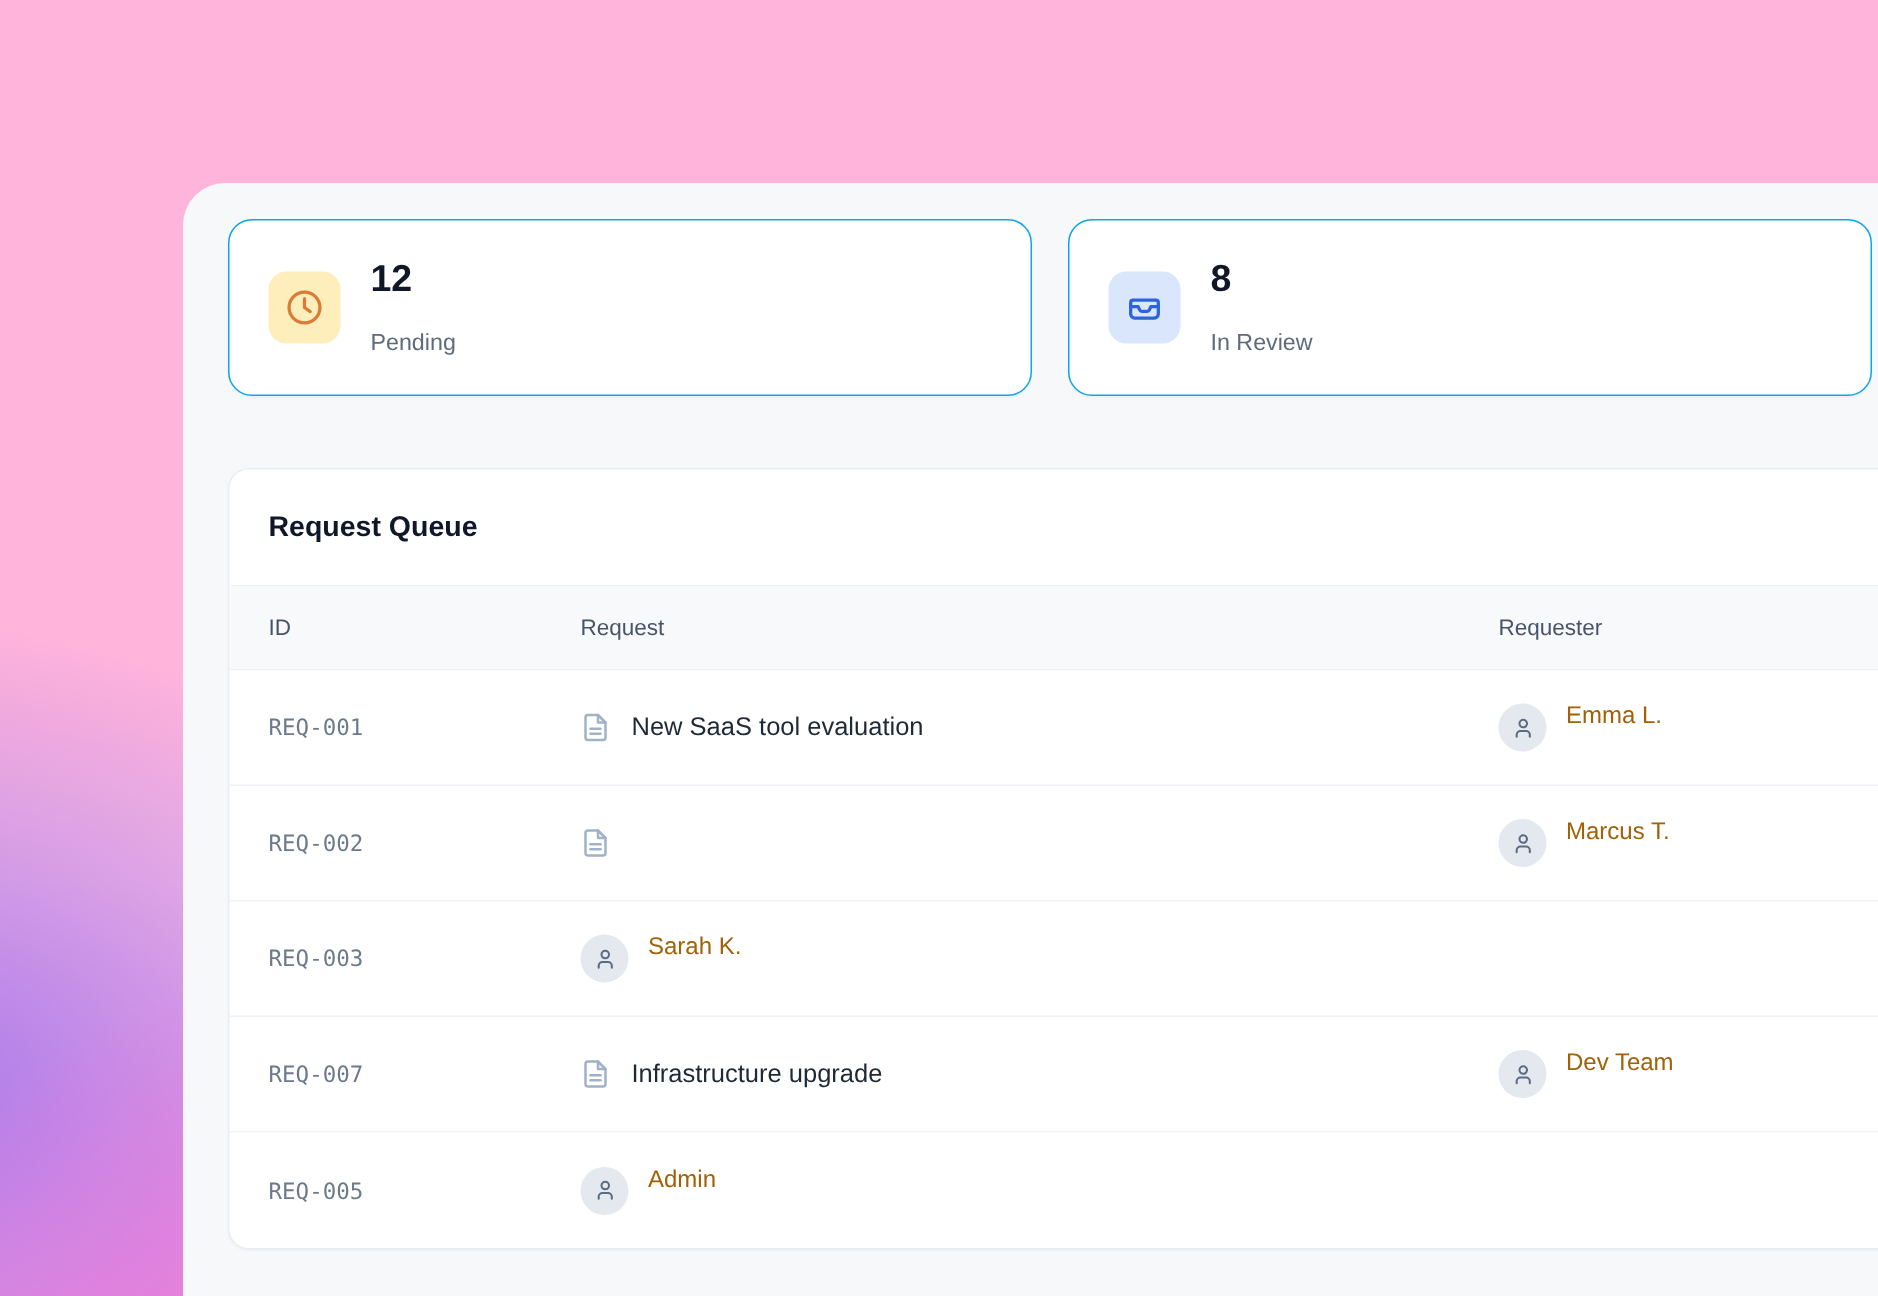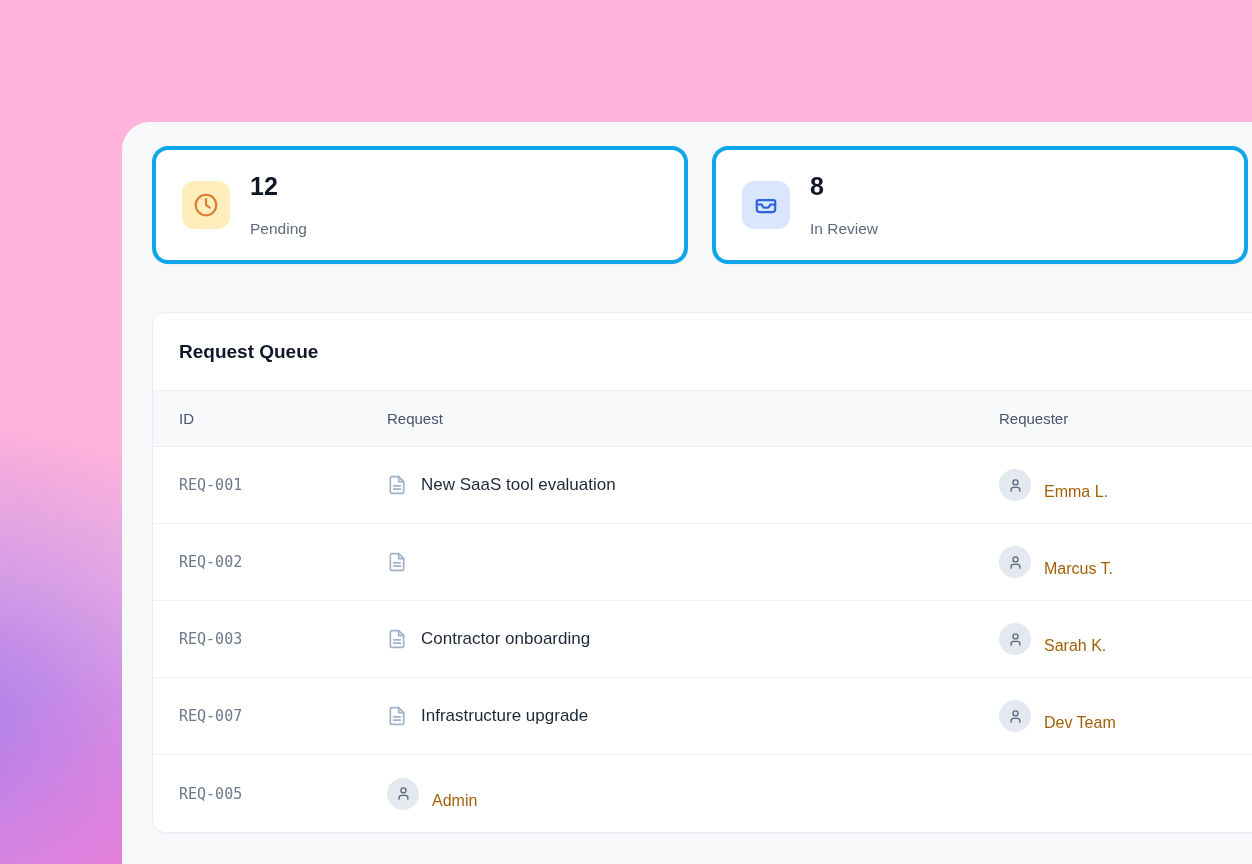--- a/index.html
+++ b/index.html
@@ -21,21 +21,21 @@
     background: #f6f8fa;
     border-radius: 28px;
     padding: 24px 30px 0 30px;
   }
 
   
   .stats-row { display: flex; gap: 24px; }
   .stat-card {
     width: 536px; height: 118px;
     background: #ffffff;
-    border: 4px solid #0ea5e9;
+    border: 1px solid #0ea5e9;
     border-radius: 16px;
     box-shadow: 0 1px 2px rgba(16,24,40,0.04);
     display: flex; align-items: center;
     padding-left: 26px; gap: 20px;
   }
   .stat-icon {
     width: 48px; height: 48px; border-radius: 12px;
     display: flex; align-items: center; justify-content: center;
     flex: 0 0 auto;
   }
@@ -78,21 +78,21 @@
   .thead .col-req, .thead .col-who { display: block; }
 
   .trow {
     display: flex; align-items: center;
     height: 77px;
     background: #ffffff;
     border-bottom: 1px solid #eef2f6;
     cursor: pointer;
   }
   .trow:last-child { border-bottom: none; }
-  .td { display: flex; align-items: flex-end; }
+  .td { display: flex; align-items: flex-start; }
 
   .req-id {
     font-family: "DejaVu Sans Mono", "Liberation Mono", monospace;
     font-size: 15px; color: #6d7a8c;
   }
   .doc-icon { width: 20px; height: 20px; color: #9fb2c8; margin-right: 14px; flex: 0 0 auto; }
   .doc-icon svg { width: 20px; height: 20px; display: block; }
   .req-title { font-size: 17px; font-weight: 400; color: #1e2937; }
 
   .avatar {
@@ -196,55 +196,44 @@
           </svg>
         </span>
         <span class="req-name">Marcus T.</span>
       </div>
     </div>
 
     <div class="trow">
       <div class="td col-id">
         <span class="req-id">REQ-003</span>
       </div>
+      <div class="td col-who">
+        <span class="avatar">
+          <svg viewBox="0 0 24 24" fill="none" stroke="currentColor" stroke-width="2.2" stroke-linecap="round" stroke-linejoin="round">
+            <path d="M19 21v-2a4 4 0 0 0-4-4H9a4 4 0 0 0-4 4v2"></path>
+            <circle cx="12" cy="7" r="4"></circle>
+          </svg>
+        </span>
+        <span class="req-name">Sarah K.</span>
+      </div>
+    </div>
+
+    <div class="trow">
+      <div class="td col-id">
+        <span class="req-id">REQ-007</span>
+      </div>
       <div class="td col-req">
         <span class="doc-icon">
           <svg viewBox="0 0 24 24" fill="none" stroke="currentColor" stroke-width="2" stroke-linecap="round" stroke-linejoin="round">
             <path d="M14 2H6a2 2 0 0 0-2 2v16a2 2 0 0 0 2 2h12a2 2 0 0 0 2-2V8z"></path>
             <polyline points="14 2 14 8 20 8"></polyline>
             <line x1="16" y1="13" x2="8" y2="13"></line>
             <line x1="16" y1="17" x2="8" y2="17"></line>
           </svg>
         </span>
-        <span class="req-title">Contractor onboarding</span>
-      </div>
-      <div class="td col-who">
-        <span class="avatar">
-          <svg viewBox="0 0 24 24" fill="none" stroke="currentColor" stroke-width="2.2" stroke-linecap="round" stroke-linejoin="round">
-            <path d="M19 21v-2a4 4 0 0 0-4-4H9a4 4 0 0 0-4 4v2"></path>
-            <circle cx="12" cy="7" r="4"></circle>
-          </svg>
-        </span>
-        <span class="req-name">Sarah K.</span>
-      </div>
-    </div>
-
-    <div class="trow">
-      <div class="td col-id">
-        <span class="req-id">REQ-007</span>
-      </div>
-      <div class="td col-req">
-        <span class="doc-icon">
-          <svg viewBox="0 0 24 24" fill="none" stroke="currentColor" stroke-width="2" stroke-linecap="round" stroke-linejoin="round">
-            <path d="M14 2H6a2 2 0 0 0-2 2v16a2 2 0 0 0 2 2h12a2 2 0 0 0 2-2V8z"></path>
-            <polyline points="14 2 14 8 20 8"></polyline>
-            <line x1="16" y1="13" x2="8" y2="13"></line>
-            <line x1="16" y1="17" x2="8" y2="17"></line>
-          </svg>
-        </span>
         <span class="req-title">Infrastructure upgrade</span>
       </div>
       <div class="td col-who">
         <span class="avatar">
           <svg viewBox="0 0 24 24" fill="none" stroke="currentColor" stroke-width="2.2" stroke-linecap="round" stroke-linejoin="round">
             <path d="M19 21v-2a4 4 0 0 0-4-4H9a4 4 0 0 0-4 4v2"></path>
             <circle cx="12" cy="7" r="4"></circle>
           </svg>
         </span>
         <span class="req-name">Dev Team</span>

